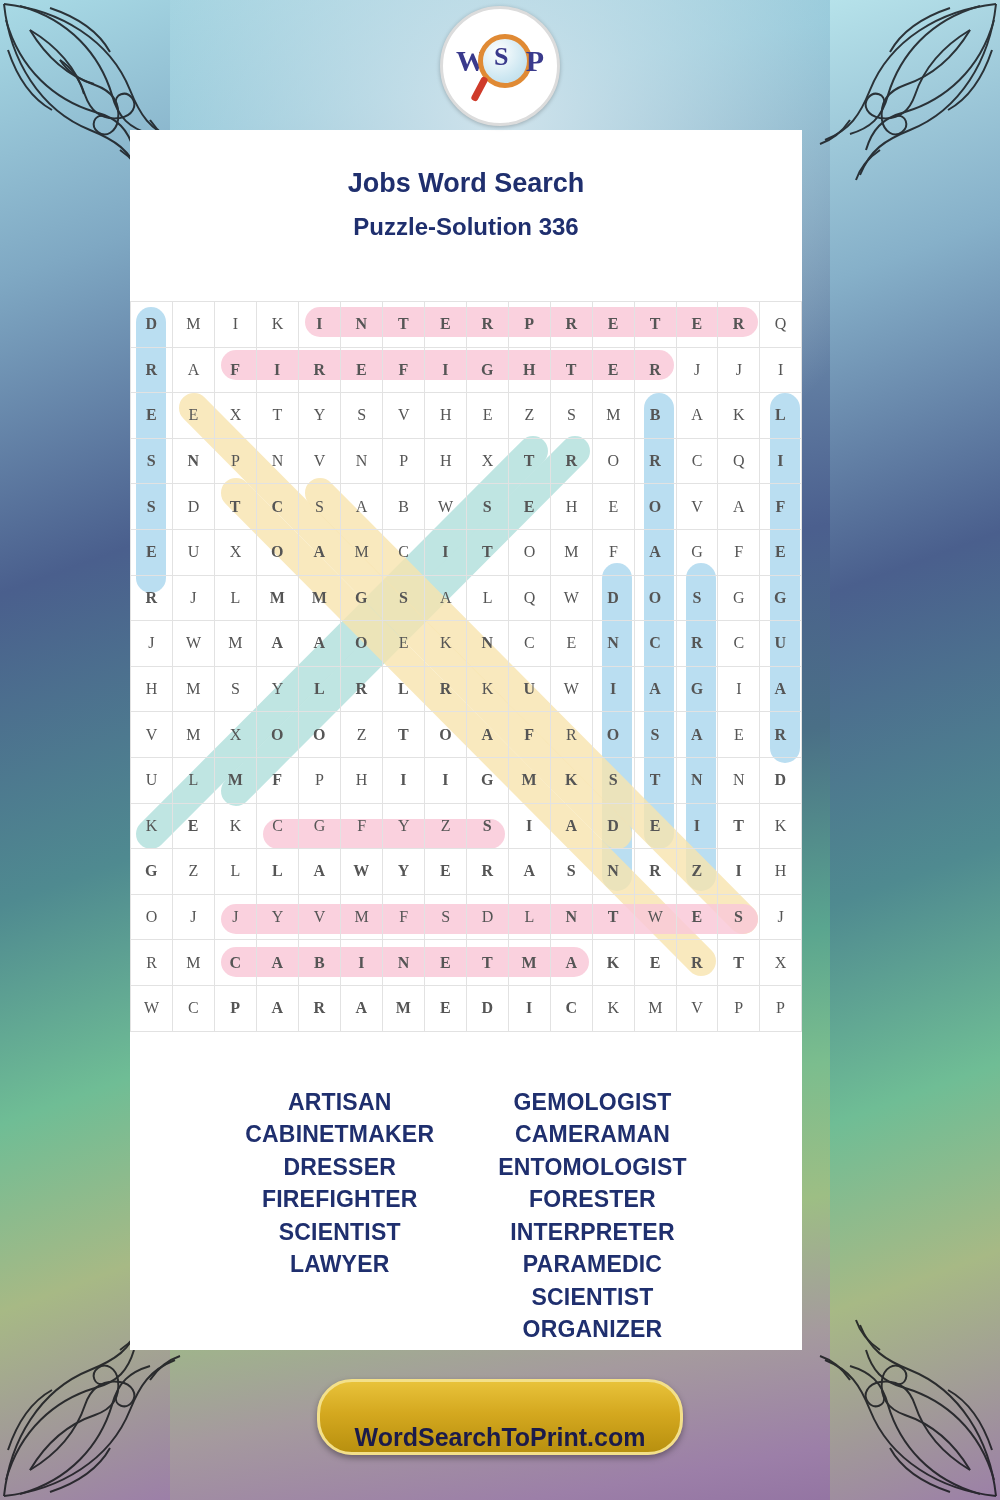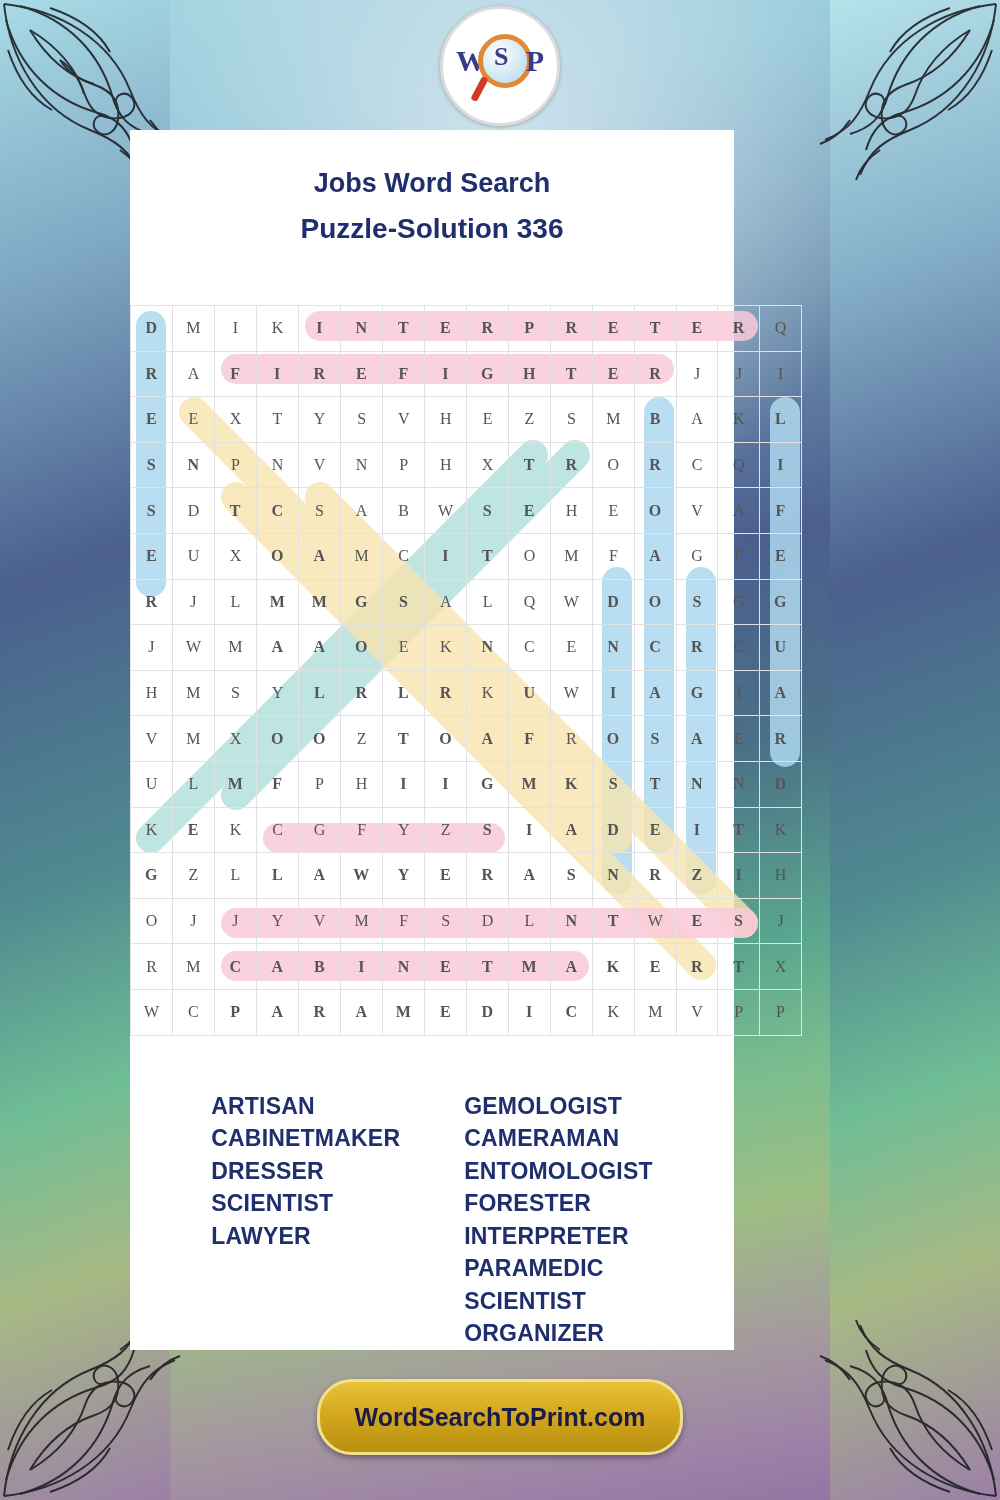--- a/index.html
+++ b/index.html
@@ -29,45 +29,45 @@
   .logo-inner{position:relative;width:100px;height:100px;}
   .logo-w,.logo-p{position:absolute;top:28px;font-weight:bold;font-size:30px;color:#3a3a8c;font-family:"Liberation Serif",serif;}
   .logo-w{left:6px;}
   .logo-p{right:6px;}
   .mag{position:absolute;left:28px;top:18px;width:44px;height:44px;border-radius:50%;
     border:5px solid #e08a34;background:radial-gradient(circle at 35% 30%,#ffffff 0%, #cfe8f2 60%, #b5d8e8 100%);}
   .mag-handle{position:absolute;left:26px;top:60px;width:7px;height:26px;background:#cf3b2a;
     border-radius:3px;transform:rotate(28deg);}
   .mag-s{position:absolute;left:44px;top:26px;font-size:26px;font-weight:bold;color:#3a3a8c;font-family:"Liberation Serif",serif;}
 
-  .page{position:absolute;left:130px;top:130px;width:604px;height:1220px;background:#fff;z-index:4;}
+  .page{position:absolute;left:130px;top:130px;width:672px;height:1220px;background:#fff;z-index:4;}
 
   .title{text-align:center;font-size:27px;font-weight:bold;color:#1f2f6e;margin-top:38px;}
-  .subtitle{text-align:center;font-size:28px;font-weight:bold;color:#1f2f6e;margin-top:14px;}
+  .subtitle{text-align:center;font-size:24px;font-weight:bold;color:#1f2f6e;margin-top:14px;}
 
   .grid-wrap{position:relative;margin:60px auto 0;width:672px;}
   table.grid{border-collapse:collapse;width:672px;position:relative;z-index:2;}
   table.grid td{
     width:42px;height:42.6px;text-align:center;vertical-align:middle;
     border:1px solid #e2e2e2;font-family:"Liberation Serif",serif;font-size:16px;color:#555;
     position:relative;
   }
   td.hit{font-weight:bold;color:#222;font-family:"Liberation Sans",sans-serif;font-size:15px;letter-spacing:.5px;}
 
   .overlay{position:absolute;left:0;top:0;width:672px;height:682px;z-index:1;}
 
   .words{display:flex;justify-content:center;gap:64px;margin-top:54px;}
   .words ul{list-style:none;margin:0;padding:0;}
-  .words li{font-size:23px;font-weight:bold;color:#1f2f6e;line-height:32.5px;letter-spacing:.2px;}
+  .words li{font-size:23px;font-weight:bold;color:#1f2f6e;text-align:center;line-height:32.5px;letter-spacing:.2px;}
 
   .footer-btn{position:absolute;left:50%;bottom:45px;transform:translateX(-50%);
     width:360px;height:70px;border-radius:35px;
     background:linear-gradient(180deg,#e8c23a 0%, #d4a81f 45%, #b8900f 100%);
     border:3px solid #f3e08a;box-shadow:0 3px 6px rgba(0,0,0,.35);
-    display:flex;align-items:center;justify-content:center;z-index:7;}
+    display:flex;align-items:flex-end;justify-content:center;z-index:7;}
   .footer-btn span{font-size:25px;font-weight:bold;color:#1b1b4a;}
 </style>
 </head>
 <body>
 
 <div class="bg-left"></div>
 <div class="bg-right"></div>
 
 <div class="corner c-tl">
 <svg viewBox="0 0 200 190">
@@ -478,20 +478,21 @@
           </tr>
         </tbody>
     </table>
   </div>
 
   <div class="words">
     <ul id="words-left">
         <li>ARTISAN</li>
         <li>CABINETMAKER</li>
         <li>DRESSER</li>
+        <li>FIREFIGHTER</li>
         <li>SCIENTIST</li>
         <li>LAWYER</li>
       </ul>
     <ul id="words-right">
         <li>GEMOLOGIST</li>
         <li>CAMERAMAN</li>
         <li>ENTOMOLOGIST</li>
         <li>FORESTER</li>
         <li>INTERPRETER</li>
         <li>PARAMEDIC</li>

